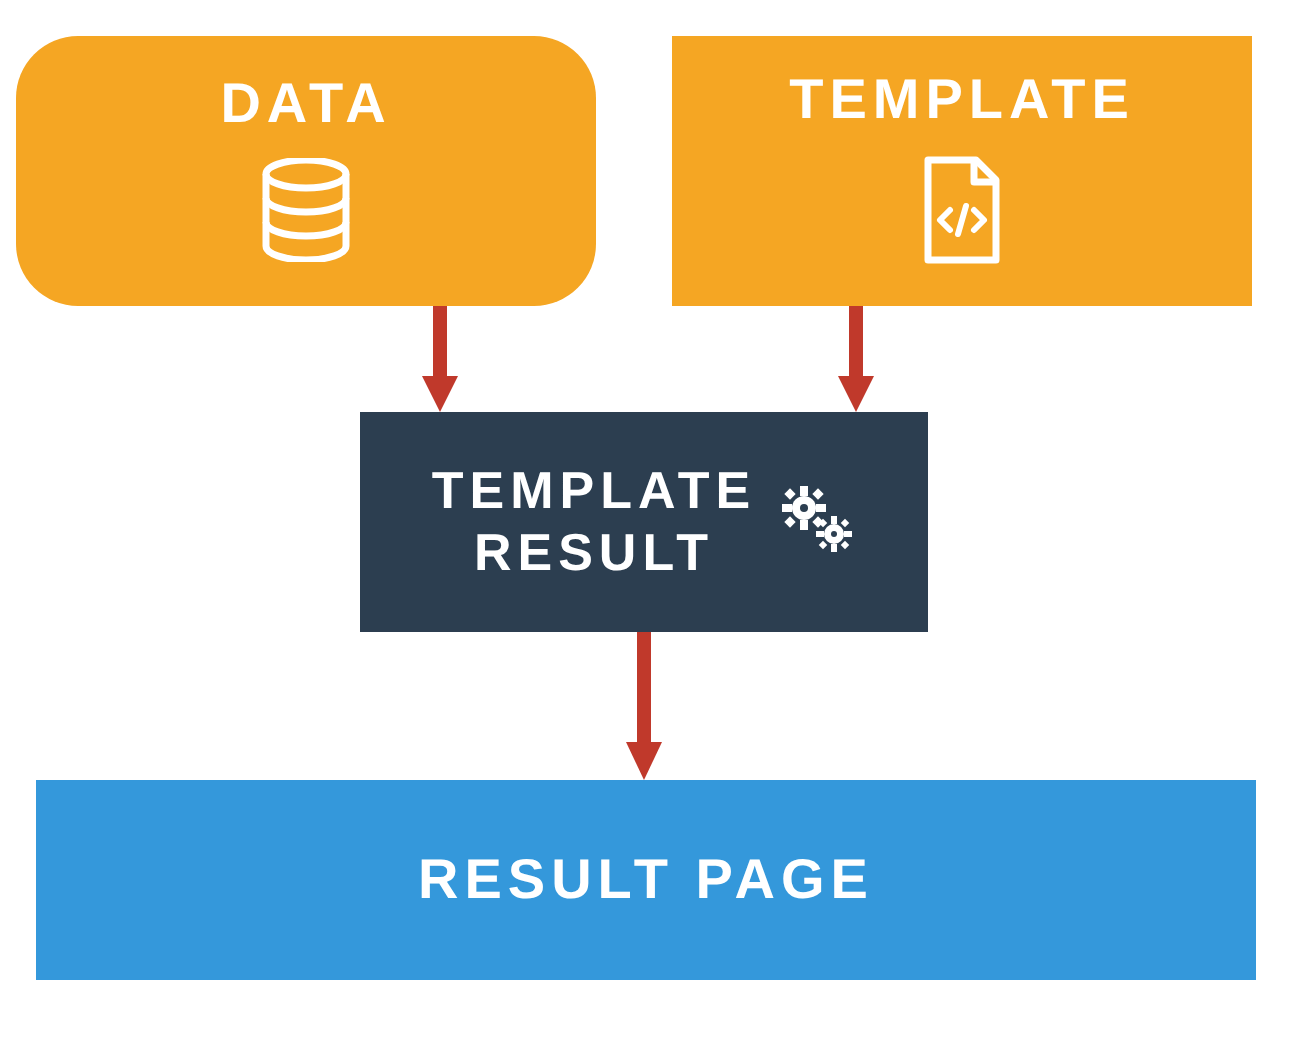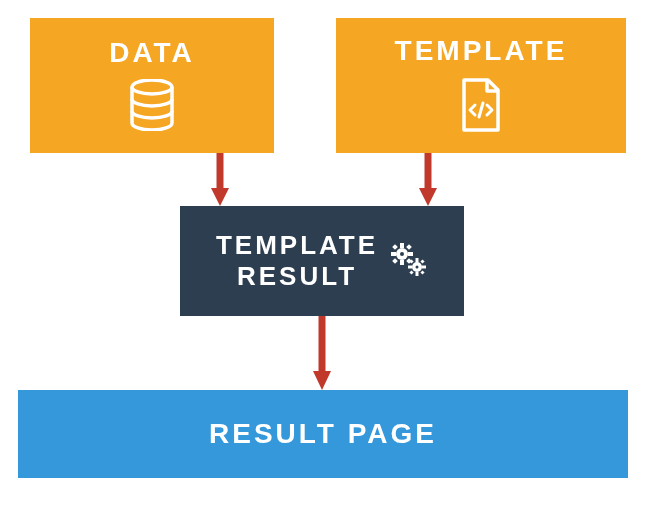--- a/index.html
+++ b/index.html
@@ -28,25 +28,26 @@
       color: #ffffff;
       text-align: center;
     }
     .box-label {
       font-weight: 800;
       letter-spacing: 3px;
       font-size: 28px;
       line-height: 1.2;
     }
     .data-box {
-      left: 30px;
+      left: 8px;
       top: 18px;
-      width: 244px;
+      width: 290px;
       height: 135px;
       background: #f5a623;
+      border-radius: 31px;
     }
     .template-box {
       left: 336px;
       top: 18px;
       width: 290px;
       height: 135px;
       background: #f5a623;
     }
     .engine-box {
       left: 180px;
@@ -58,21 +59,21 @@
       gap: 10px;
       justify-content: center;
     }
     .engine-box .box-label {
       font-size: 26px;
     }
     .result-box {
       left: 18px;
       top: 390px;
       width: 610px;
-      height: 88px;
+      height: 100px;
       background: #3498db;
     }
     .icon-wrap {
       margin-top: 10px;
     }
     .data-box .icon-wrap svg {
       width: 46px;
       height: 52px;
     }
     .template-box .icon-wrap svg {

